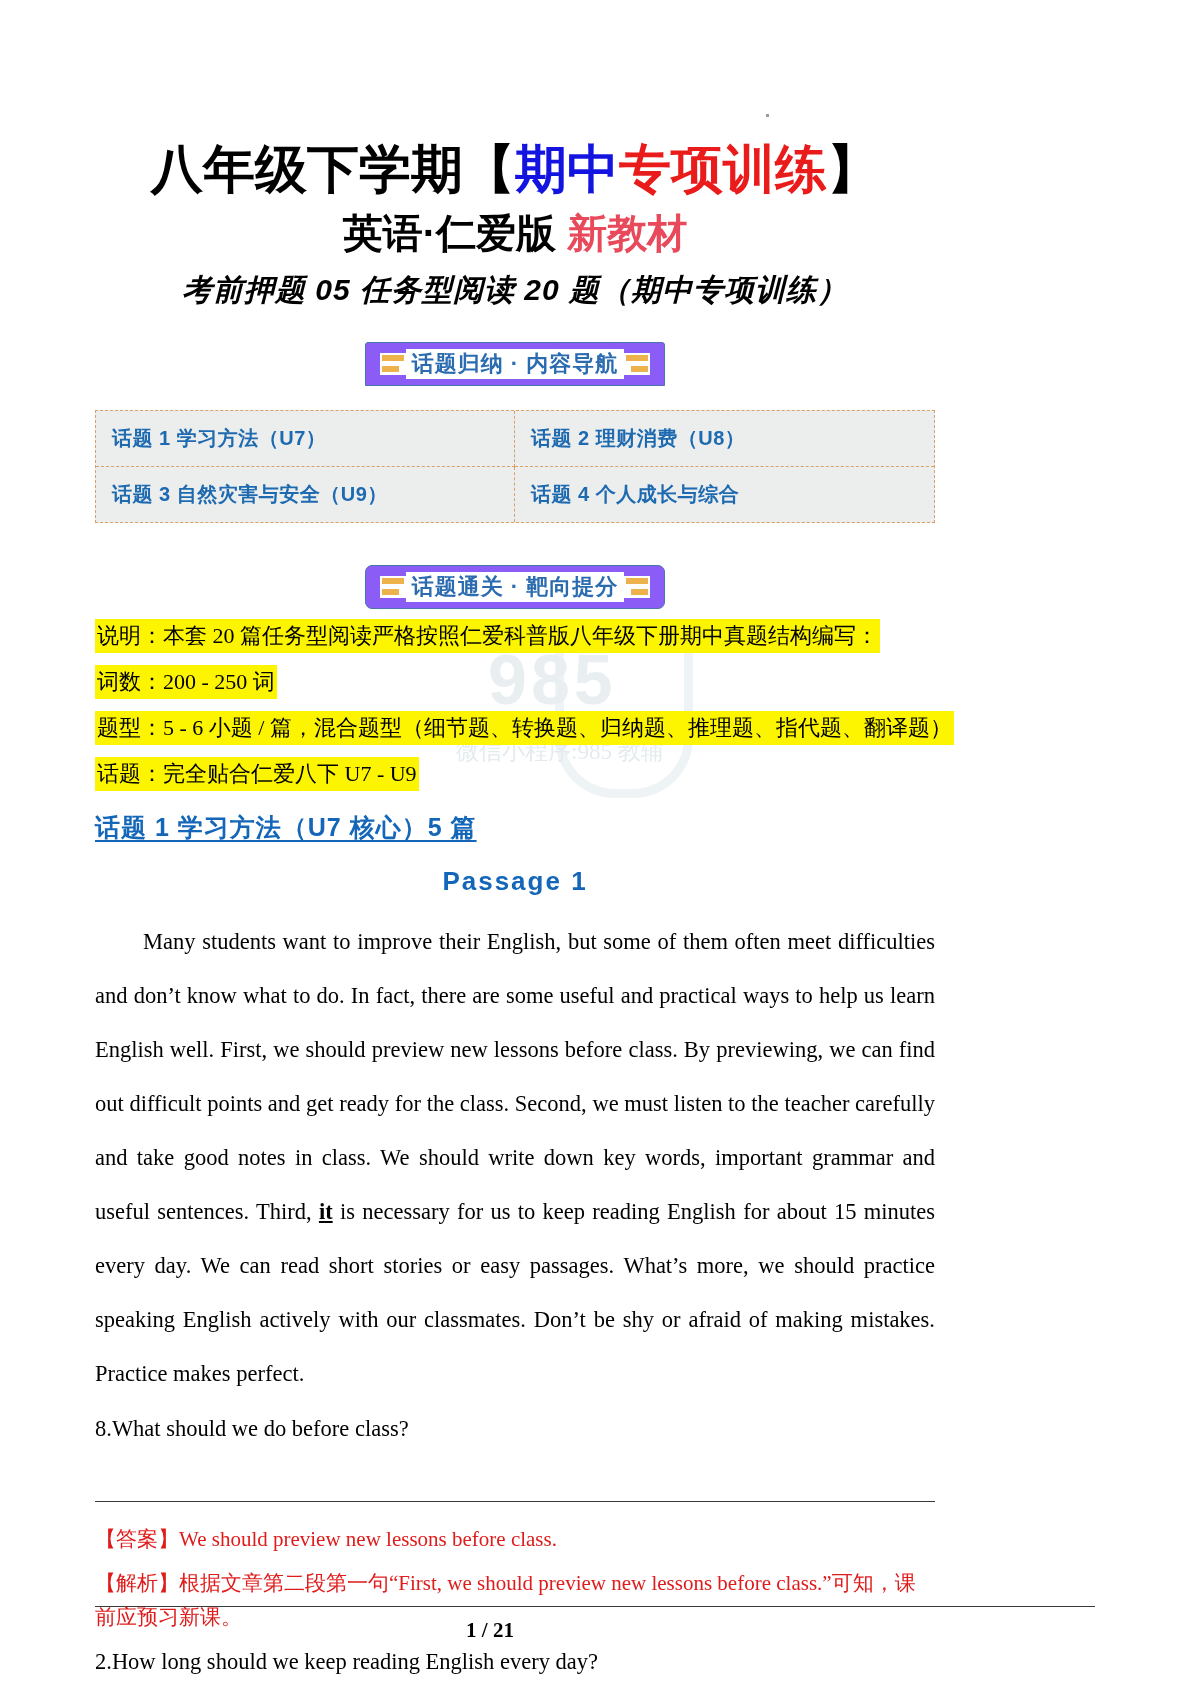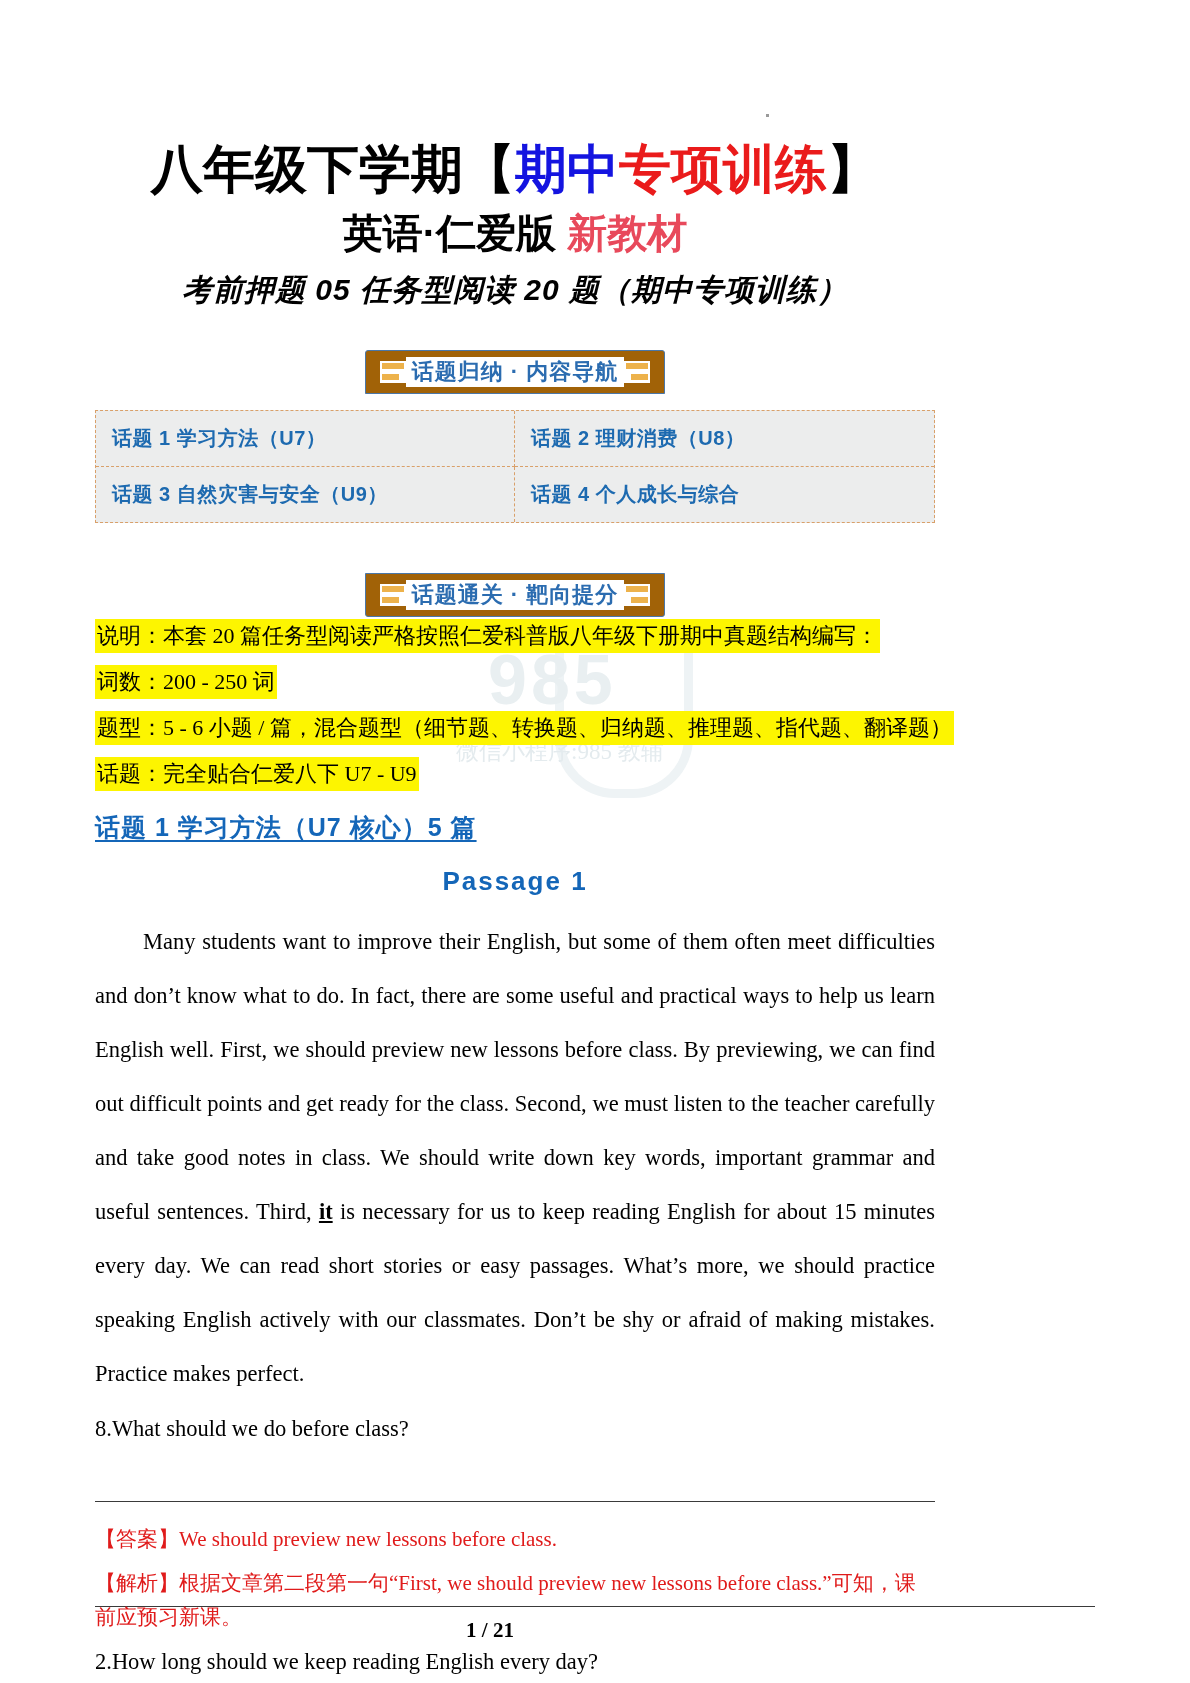--- a/index.html
+++ b/index.html
@@ -119,37 +119,38 @@
   .banner-wrap {
     position: relative;
     z-index: 2;
     margin-top: 22px;
     height: 48px;
   }
   .banner {
     position: absolute;
     left: 50%;
     transform: translateX(-50%);
-    top: 16px;
+    top: 8px;
     width: 300px;
     height: 44px;
     border: 1.6px solid #4a77a8;
     border-top-left-radius: 3px;
     border-top-right-radius: 3px;
     box-sizing: border-box;
     display: flex;
     align-items: center;
     justify-content: center;
-    background: #a16207;
+    background: #8b5cf6;
   }
   .banner.inverted {
     border-bottom-left-radius: 3px;
     border-bottom-right-radius: 3px;
     border-top-left-radius: 0;
     border-top-right-radius: 0;
+    border-radius: 7px;
   }
   .banner-label {
     background: #fff;
     padding: 0 6px;
     font-family: "Liberation Sans", sans-serif;
     font-weight: bold;
     font-size: 22px;
     color: #2b6cb0;
     letter-spacing: 1px;
     white-space: nowrap;

